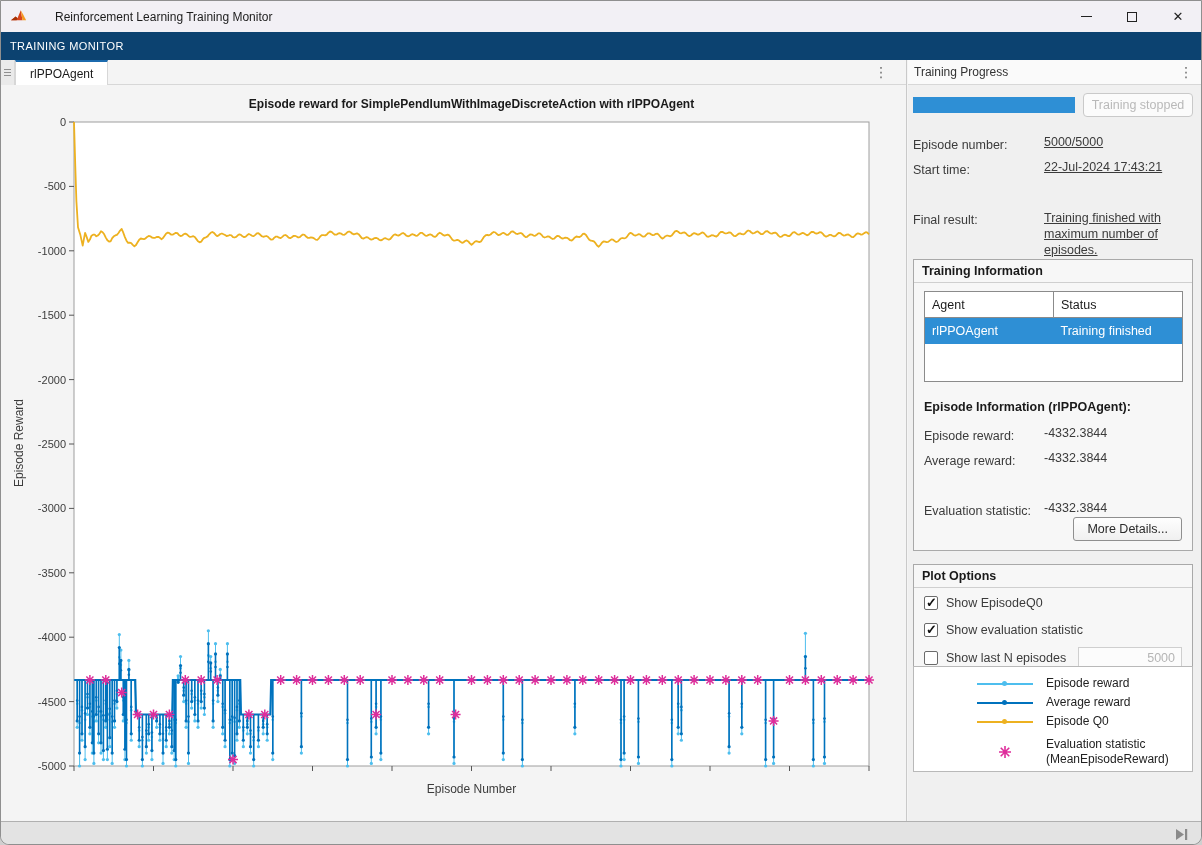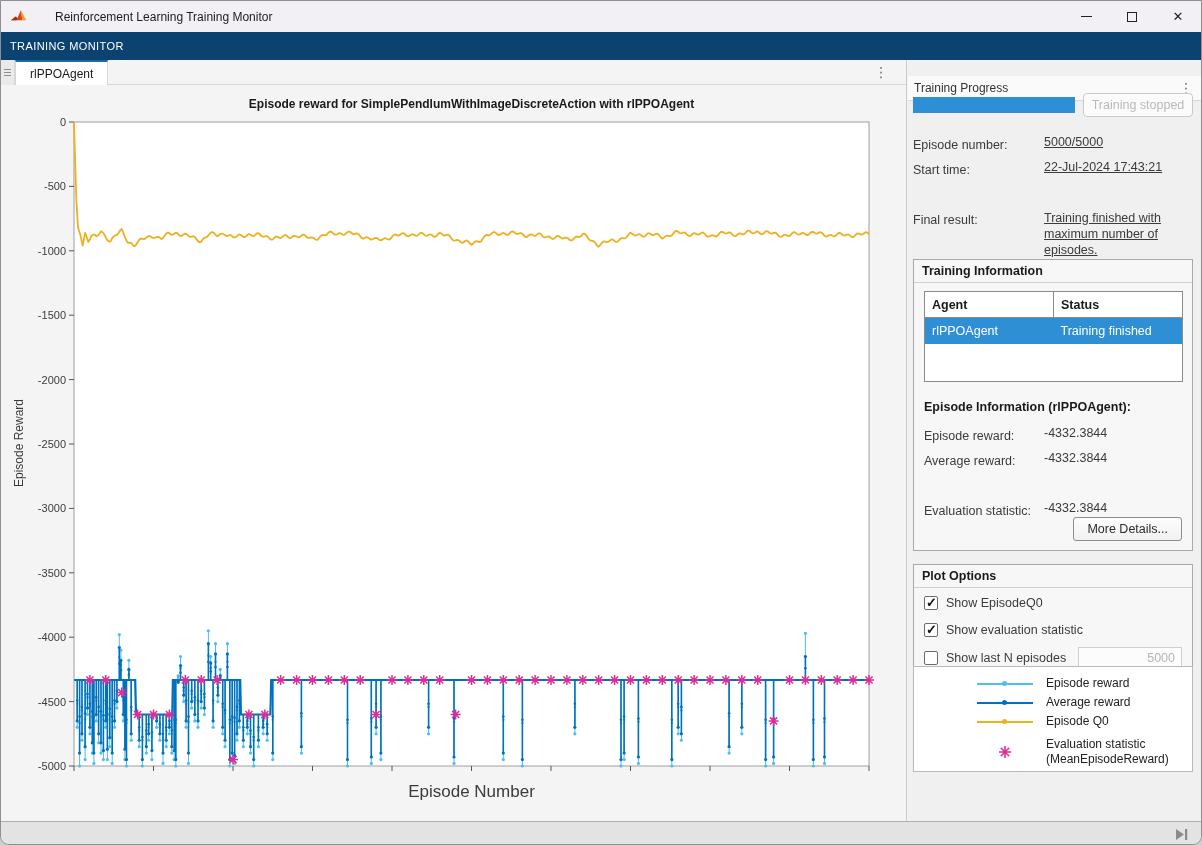--- a/index.html
+++ b/index.html
@@ -24,40 +24,40 @@
   #docarea { position:absolute; left:0; top:59px; width:906px; height:763px; background:#f4f4f4; border-right:1px solid #c9c9c9; }
   #tabstrip { position:absolute; left:0; top:0; width:100%; height:25px; background:#f4f4f4; border-bottom:1px solid #d7d7d7; }
   #tabgrip { position:absolute; left:0; top:0; width:14px; height:25px; background:#eaeaea; border-right:1px solid #d7d7d7; display:flex; flex-direction:column; justify-content:center; align-items:center; gap:2px; }
   #tabgrip i { display:block; width:7px; height:1px; background:#8f8f8f; }
   .doctab { position:absolute; left:14px; top:0; height:25px; padding:0 14px; background:#ffffff; border-top:2px solid #1b6aad; border-right:1px solid #d7d7d7; border-left:1px solid #d7d7d7; display:flex; align-items:center; font-size:12px; color:#1a1a1a; }
   .kebab { color:#6e6e6e; font-size:14px; line-height:1; cursor:default; }
   #tabstrip .kebab { position:absolute; right:18px; top:5px; }
   
   #figure { position:absolute; left:0; top:25px; width:905px; height:738px; background:#f4f4f4; }
   #chart-title { position:absolute; left:73px; top:12px; width:795px; text-align:center; font-size:12px; font-weight:bold; color:#1a1a1a; }
-  #xlabel { position:absolute; left:73px; top:697px; width:795px; text-align:center; font-size:17px; color:#3c3c3c; }
+  #xlabel { position:absolute; left:73px; top:697px; width:795px; text-align:center; font-size:12px; color:#3c3c3c; }
   #ylabel { position:absolute; left:-37px; top:351px; width:110px; text-align:center; font-size:12px; color:#3c3c3c; transform:rotate(-90deg); }
   
   #rightpanel { position:absolute; left:907px; top:59px; width:295px; height:763px; background:#f0f0f0; }
-  #panelheader { position:absolute; left:0; top:0; width:100%; height:25px; background:#fafafa; border-bottom:1px solid #d7d7d7; display:flex; align-items:center;margin-top:16px; }
+  #panelheader { position:absolute; left:0; top:0; width:100%; height:25px; background:#fafafa; border-bottom:1px solid #d7d7d7; display:flex; align-items:center; }
   #panelheader .ph-title { font-size:12px; color:#333; padding-left:6px; }
   #panelheader .kebab { position:absolute; right:10px; top:5px; }
   .lbl { font-size:12.5px; color:#3b3b3b; }
   .val { font-size:12.5px; color:#3b3b3b; }
   #progressbar { position:absolute; left:5px; top:37px; width:162px; height:16px; background:#e2e2e2; }
   #progressfill { height:100%; background:#2e8fd5; }
   #btn-stopped { position:absolute; right:10px; top:33px; width:110px; height:24px; border:1px solid #c9c9c9; border-radius:4px; background:#fbfbfb; color:#b9b9b9; font-size:12.5px; font-family:"Liberation Sans", sans-serif; }
   .tp-row { position:absolute; left:5px; width:282px; }
   .tp-row .val { position:absolute; left:131px; top:0; width:152px;text-decoration:underline; }
   
   .groupbox { position:absolute; left:5px; width:280px; border:1px solid #a9a9a9; background:#f7f7f7; }
   .groupbox .gb-header { padding:4px 8px; font-size:12.5px; font-weight:bold; color:#1a1a1a; border-bottom:1px solid #cfcfcf; }
   
   #agent-table { position:absolute; left:10px; top:31px; width:258px; border:1px solid #8b8b8b; background:#ffffff; border-collapse:collapse; table-layout:fixed; font-size:12.5px; }
-  #agent-table th { width:129px; text-align:left; font-weight:bold; color:#1a1a1a; padding:5px 7px; border-bottom:1px solid #8b8b8b; border-right:1px solid #8b8b8b; height:26px; }
+  #agent-table th { width:129px; text-align:left; font-weight:normal; color:#1a1a1a; padding:5px 7px; border-bottom:1px solid #8b8b8b; border-right:1px solid #8b8b8b; height:26px; }
   #agent-table th:last-child { border-right:none; }
   #agent-table td { padding:5px 7px; height:26px; }
   #agent-table tr.selected td { background:#2e8fd5; color:#ffffff; }
   #agent-table .fillrow td { height:38px; }
   .ep-info-title { position:absolute; left:10px; top:140px; font-size:12.5px; font-weight:bold; color:#1a1a1a; }
   .ei-row { position:absolute; left:10px; width:260px; }
   .ei-row .val { position:absolute; left:120px; top:0; }
   #btn-details { position:absolute; right:10px; bottom:9px; padding:4px 13px; border:1px solid #8f8f8f; border-radius:3px; background:linear-gradient(#fefefe,#f0f0f0); font-size:12.5px; color:#2b2b2b; font-family:"Liberation Sans", sans-serif; }
   
   .cb-row { position:absolute; left:10px; display:flex; align-items:center; gap:8px; }

